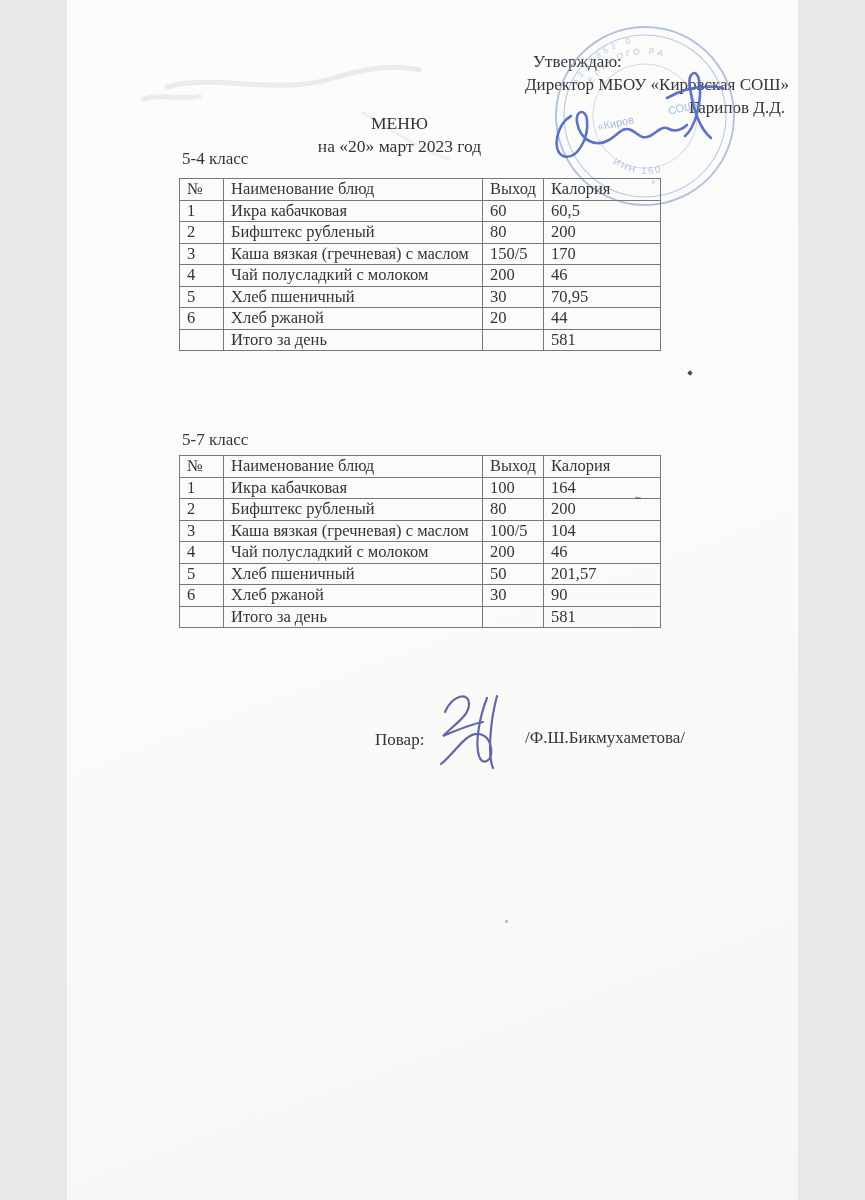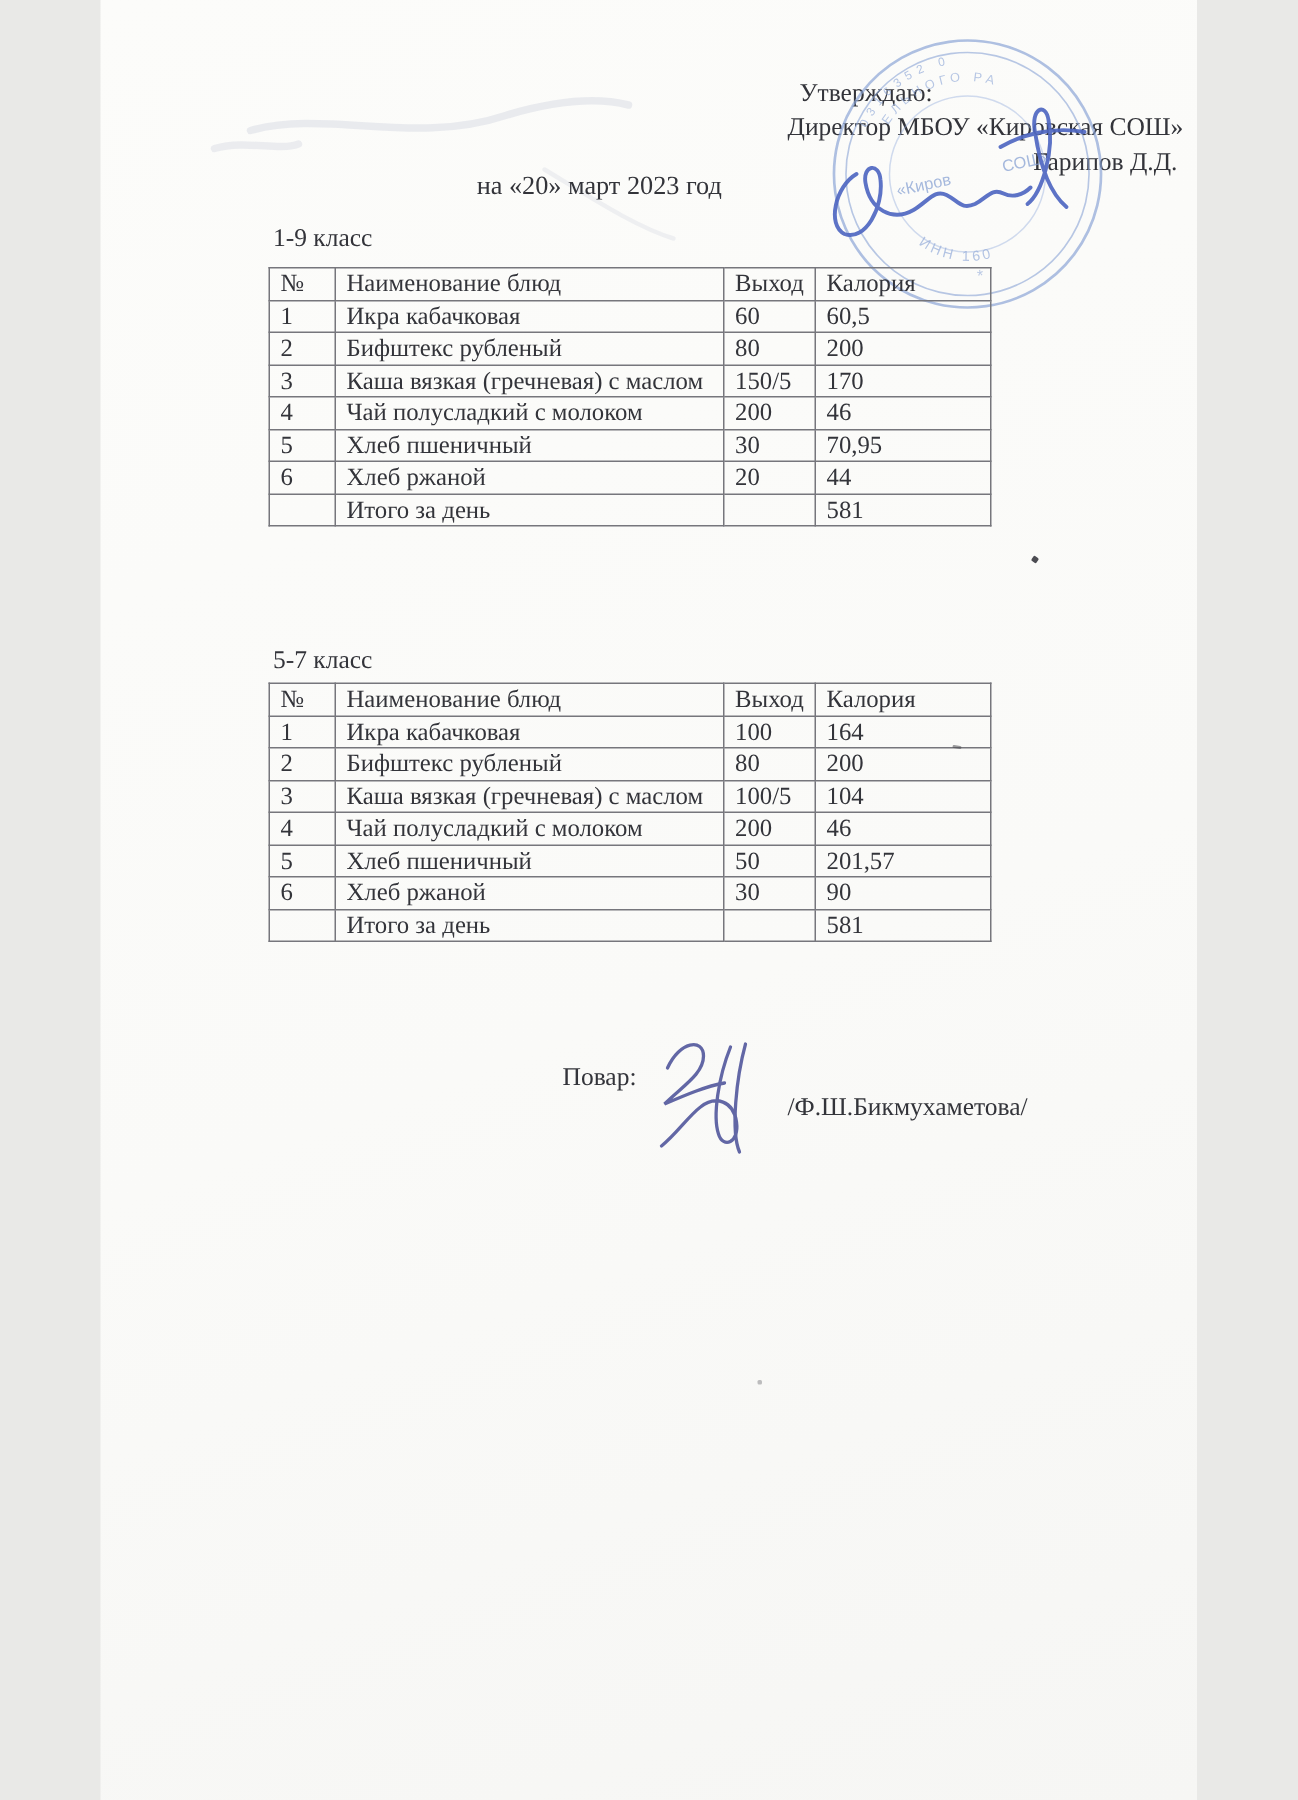--- a/index.html
+++ b/index.html
@@ -34,21 +34,21 @@
     border:1px solid #76767c;
     padding:0 4px 1px 7px;
     vertical-align:top;
     height:19px;
     overflow:hidden;
     white-space:normal;
   }
   .t1{left:112px;top:178px;}
   .t2{left:112px;top:455px;}
   
-  .cook-label{left:308px;top:708px;font-size:17px;}
+  .cook-label{left:308px;top:730px;font-size:17px;}
   .cook-name{left:458px;top:708px;font-size:17px;margin-top:20px;}
   
   .stamp{left:478px;top:16px;width:200px;height:200px;transform:rotate(-8deg);opacity:.85;}
   .stamp text{font-family:"Liberation Sans","DejaVu Sans",sans-serif;}
   
   .sig-director{left:482px;top:64px;width:180px;height:100px;}
   .sig-cook{left:360px;top:684px;width:110px;height:90px;}
   
   .bleed{left:60px;top:55px;width:340px;height:110px;opacity:.5;}
   .speck{position:absolute;background:#4c4c52;border-radius:1px;}
@@ -99,24 +99,25 @@
 
   <svg class="abs sig-director" viewBox="0 0 180 100">
     <g fill="none" stroke="#5068c2" stroke-width="2.6" stroke-linecap="round" opacity="0.92">
       <path d="M22,52 C8,60 2,86 14,92 C28,97 40,74 38,56 C37,44 26,46 28,58 C31,76 46,84 60,76 C70,70 74,62 82,66 C90,70 92,76 101,72 C109,68 112,61 120,65 C126,68 133,66 138,61"></path>
       <path d="M136,72 C146,64 154,36 150,16 C148,4 138,8 141,24 C144,44 150,64 162,74"></path>
       <path d="M118,34 C132,26 152,20 174,24"></path>
     </g>
   </svg>
 
   <div class="abs title-block">
+    <div>МЕНЮ</div>
     <div>на «20» март 2023 год</div>
   </div>
 
-  <div class="abs caption cap1">1-9 класс</div>
+  <div class="abs caption cap1">5-4 класс</div>
 
   <table class="abs doc-table t1">
     <colgroup>
         <col style="width:44px">
         <col style="width:259px">
         <col style="width:61px">
         <col style="width:117px">
       </colgroup>
     <tbody>
       <tr>

